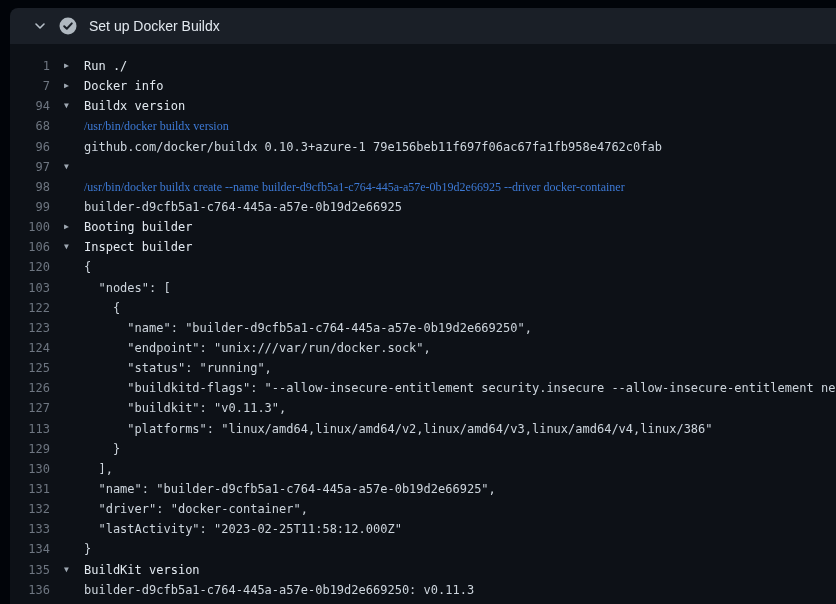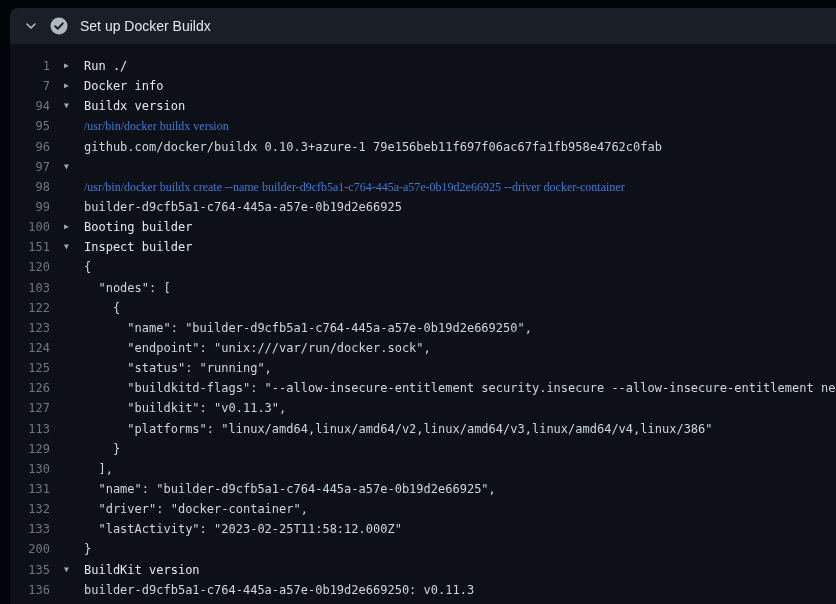--- a/index.html
+++ b/index.html
@@ -26,21 +26,21 @@
     display:flex;flex-direction:column;
     border-radius:8px 0 0 0;
     overflow:hidden;
   }
   .step-header{
     height:36px;
     flex:0 0 36px;
     background:var(--header_bg);
     display:flex;
     align-items:center;
-    padding:0 10px;
+    padding:0 19px;
     cursor:pointer;
     text-align:right;
   }
   .chev{
     width:22px;height:22px;
     display:flex;align-items:center;justify-content:center;
     color:#b6bfc8;
     flex:0 0 22px;
   }
   .status{
@@ -111,39 +111,39 @@
         <path d="M5.2 9.2 L7.8 11.8 L12.8 6.4" fill="none" stroke="var(--header_bg)" stroke-width="2" stroke-linecap="round" stroke-linejoin="round"></path>
       </svg>
     </span>
     <span class="step-title">Set up Docker Buildx</span>
   </div>
   <div class="log-area">
     <div>
         <div class="row grp"><a class="num">1</a><span class="gut">▶</span><span class="txt">Run ./</span></div>
         <div class="row grp"><a class="num">7</a><span class="gut">▶</span><span class="txt">Docker info</span></div>
         <div class="row grp"><a class="num">94</a><span class="gut">▼</span><span class="txt">Buildx version</span></div>
-        <div class="row cmd"><a class="num">95</a><span class="gut"></span><span class="txt">/usr/bin/docker buildx version</span></div>
+        <div class="row cmd"><a class="num">68</a><span class="gut"></span><span class="txt">/usr/bin/docker buildx version</span></div>
         <div class="row"><a class="num">96</a><span class="gut"></span><span class="txt">github.com/docker/buildx 0.10.3+azure-1 79e156beb11f697f06ac67fa1fb958e4762c0fab</span></div>
         <div class="row grp"><a class="num">97</a><span class="gut">▼</span></div>
         <div class="row cmd"><a class="num">98</a><span class="gut"></span><span class="txt">/usr/bin/docker buildx create --name builder-d9cfb5a1-c764-445a-a57e-0b19d2e66925 --driver docker-container</span></div>
         <div class="row"><a class="num">99</a><span class="gut"></span><span class="txt">builder-d9cfb5a1-c764-445a-a57e-0b19d2e66925</span></div>
         <div class="row grp"><a class="num">100</a><span class="gut">▶</span><span class="txt">Booting builder</span></div>
-        <div class="row grp"><a class="num">151</a><span class="gut">▼</span><span class="txt">Inspect builder</span></div>
+        <div class="row grp"><a class="num">106</a><span class="gut">▼</span><span class="txt">Inspect builder</span></div>
         <div class="row"><a class="num">120</a><span class="gut"></span><span class="txt">{</span></div>
         <div class="row"><a class="num">103</a><span class="gut"></span><span class="txt">  "nodes": [</span></div>
         <div class="row"><a class="num">122</a><span class="gut"></span><span class="txt">    {</span></div>
         <div class="row"><a class="num">123</a><span class="gut"></span><span class="txt">      "name": "builder-d9cfb5a1-c764-445a-a57e-0b19d2e669250",</span></div>
         <div class="row"><a class="num">124</a><span class="gut"></span><span class="txt">      "endpoint": "unix:///var/run/docker.sock",</span></div>
         <div class="row"><a class="num">125</a><span class="gut"></span><span class="txt">      "status": "running",</span></div>
         <div class="row"><a class="num">126</a><span class="gut"></span><span class="txt">      "buildkitd-flags": "--allow-insecure-entitlement security.insecure --allow-insecure-entitlement network.host",</span></div>
         <div class="row"><a class="num">127</a><span class="gut"></span><span class="txt">      "buildkit": "v0.11.3",</span></div>
         <div class="row"><a class="num">113</a><span class="gut"></span><span class="txt">      "platforms": "linux/amd64,linux/amd64/v2,linux/amd64/v3,linux/amd64/v4,linux/386"</span></div>
         <div class="row"><a class="num">129</a><span class="gut"></span><span class="txt">    }</span></div>
         <div class="row"><a class="num">130</a><span class="gut"></span><span class="txt">  ],</span></div>
         <div class="row"><a class="num">131</a><span class="gut"></span><span class="txt">  "name": "builder-d9cfb5a1-c764-445a-a57e-0b19d2e66925",</span></div>
         <div class="row"><a class="num">132</a><span class="gut"></span><span class="txt">  "driver": "docker-container",</span></div>
         <div class="row"><a class="num">133</a><span class="gut"></span><span class="txt">  "lastActivity": "2023-02-25T11:58:12.000Z"</span></div>
-        <div class="row"><a class="num">200</a><span class="gut"></span><span class="txt">}</span></div>
+        <div class="row"><a class="num">134</a><span class="gut"></span><span class="txt">}</span></div>
         <div class="row grp"><a class="num">135</a><span class="gut">▼</span><span class="txt">BuildKit version</span></div>
         <div class="row"><a class="num">136</a><span class="gut"></span><span class="txt">builder-d9cfb5a1-c764-445a-a57e-0b19d2e669250: v0.11.3</span></div>
       </div>
   </div>
 </div>
 
 </body></html>

